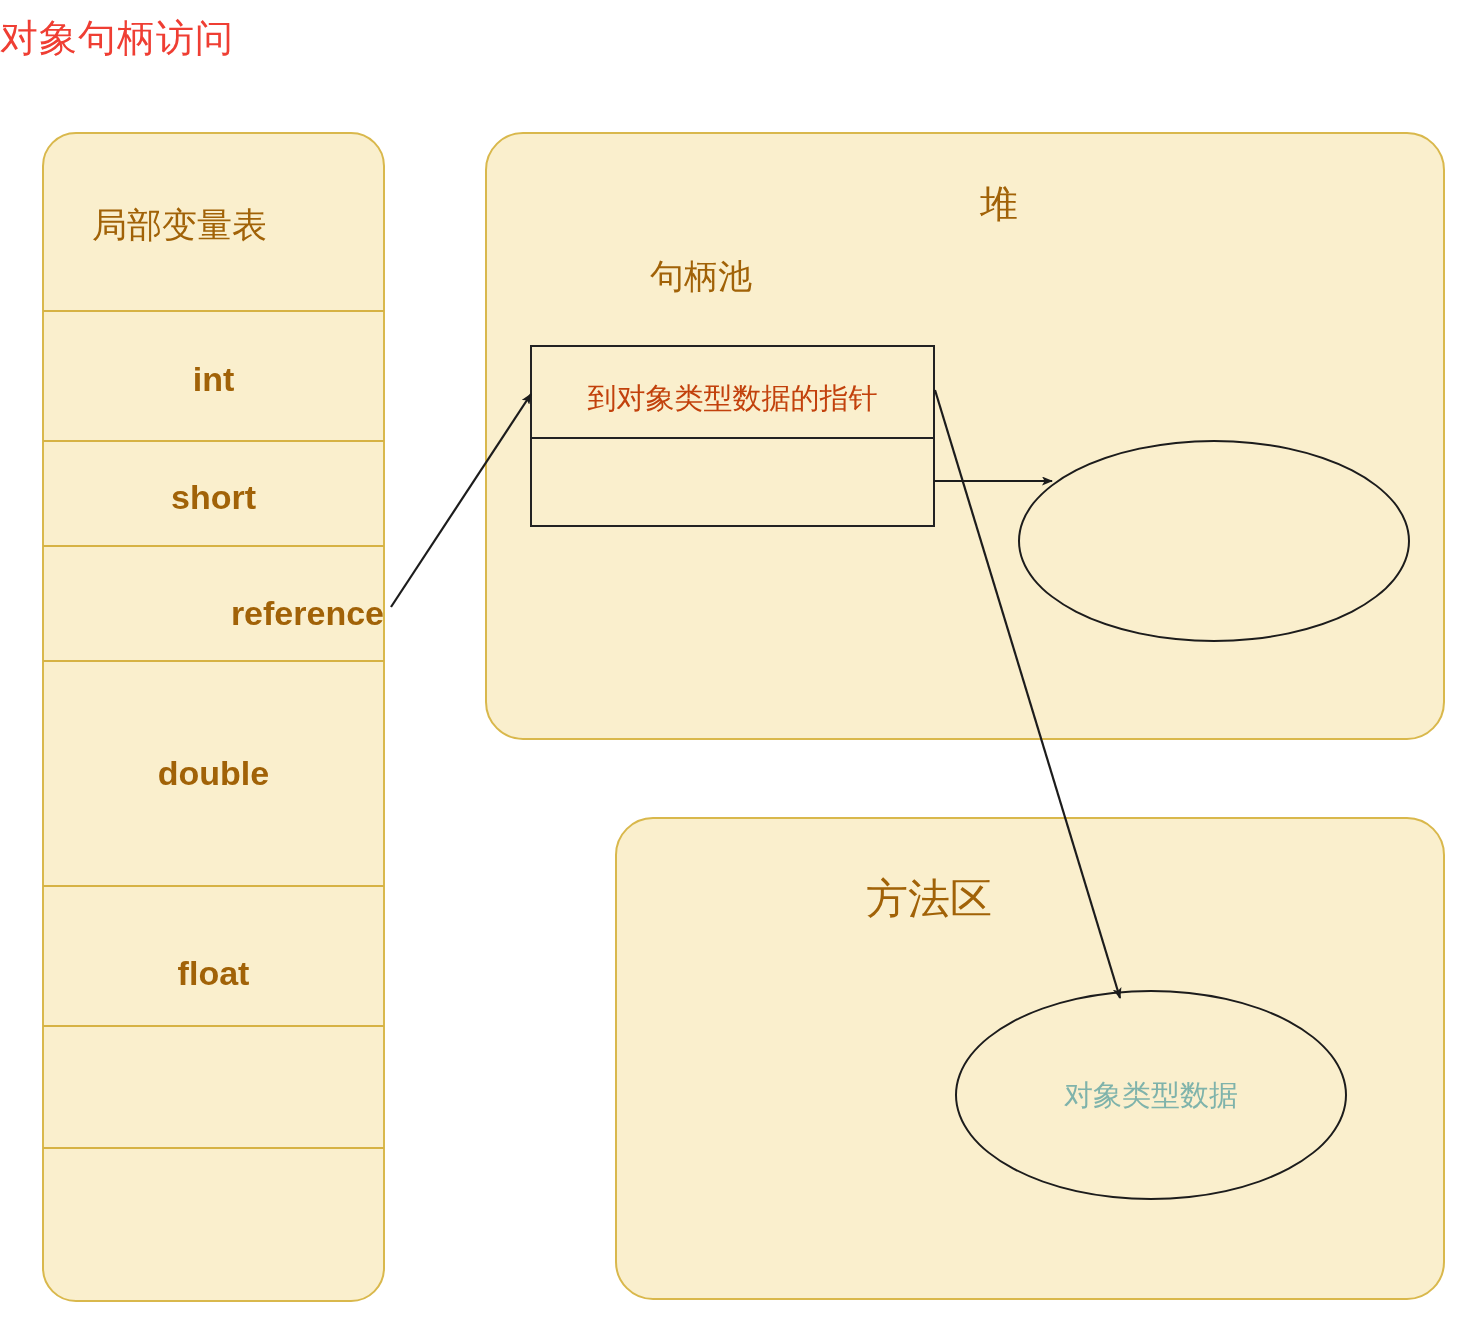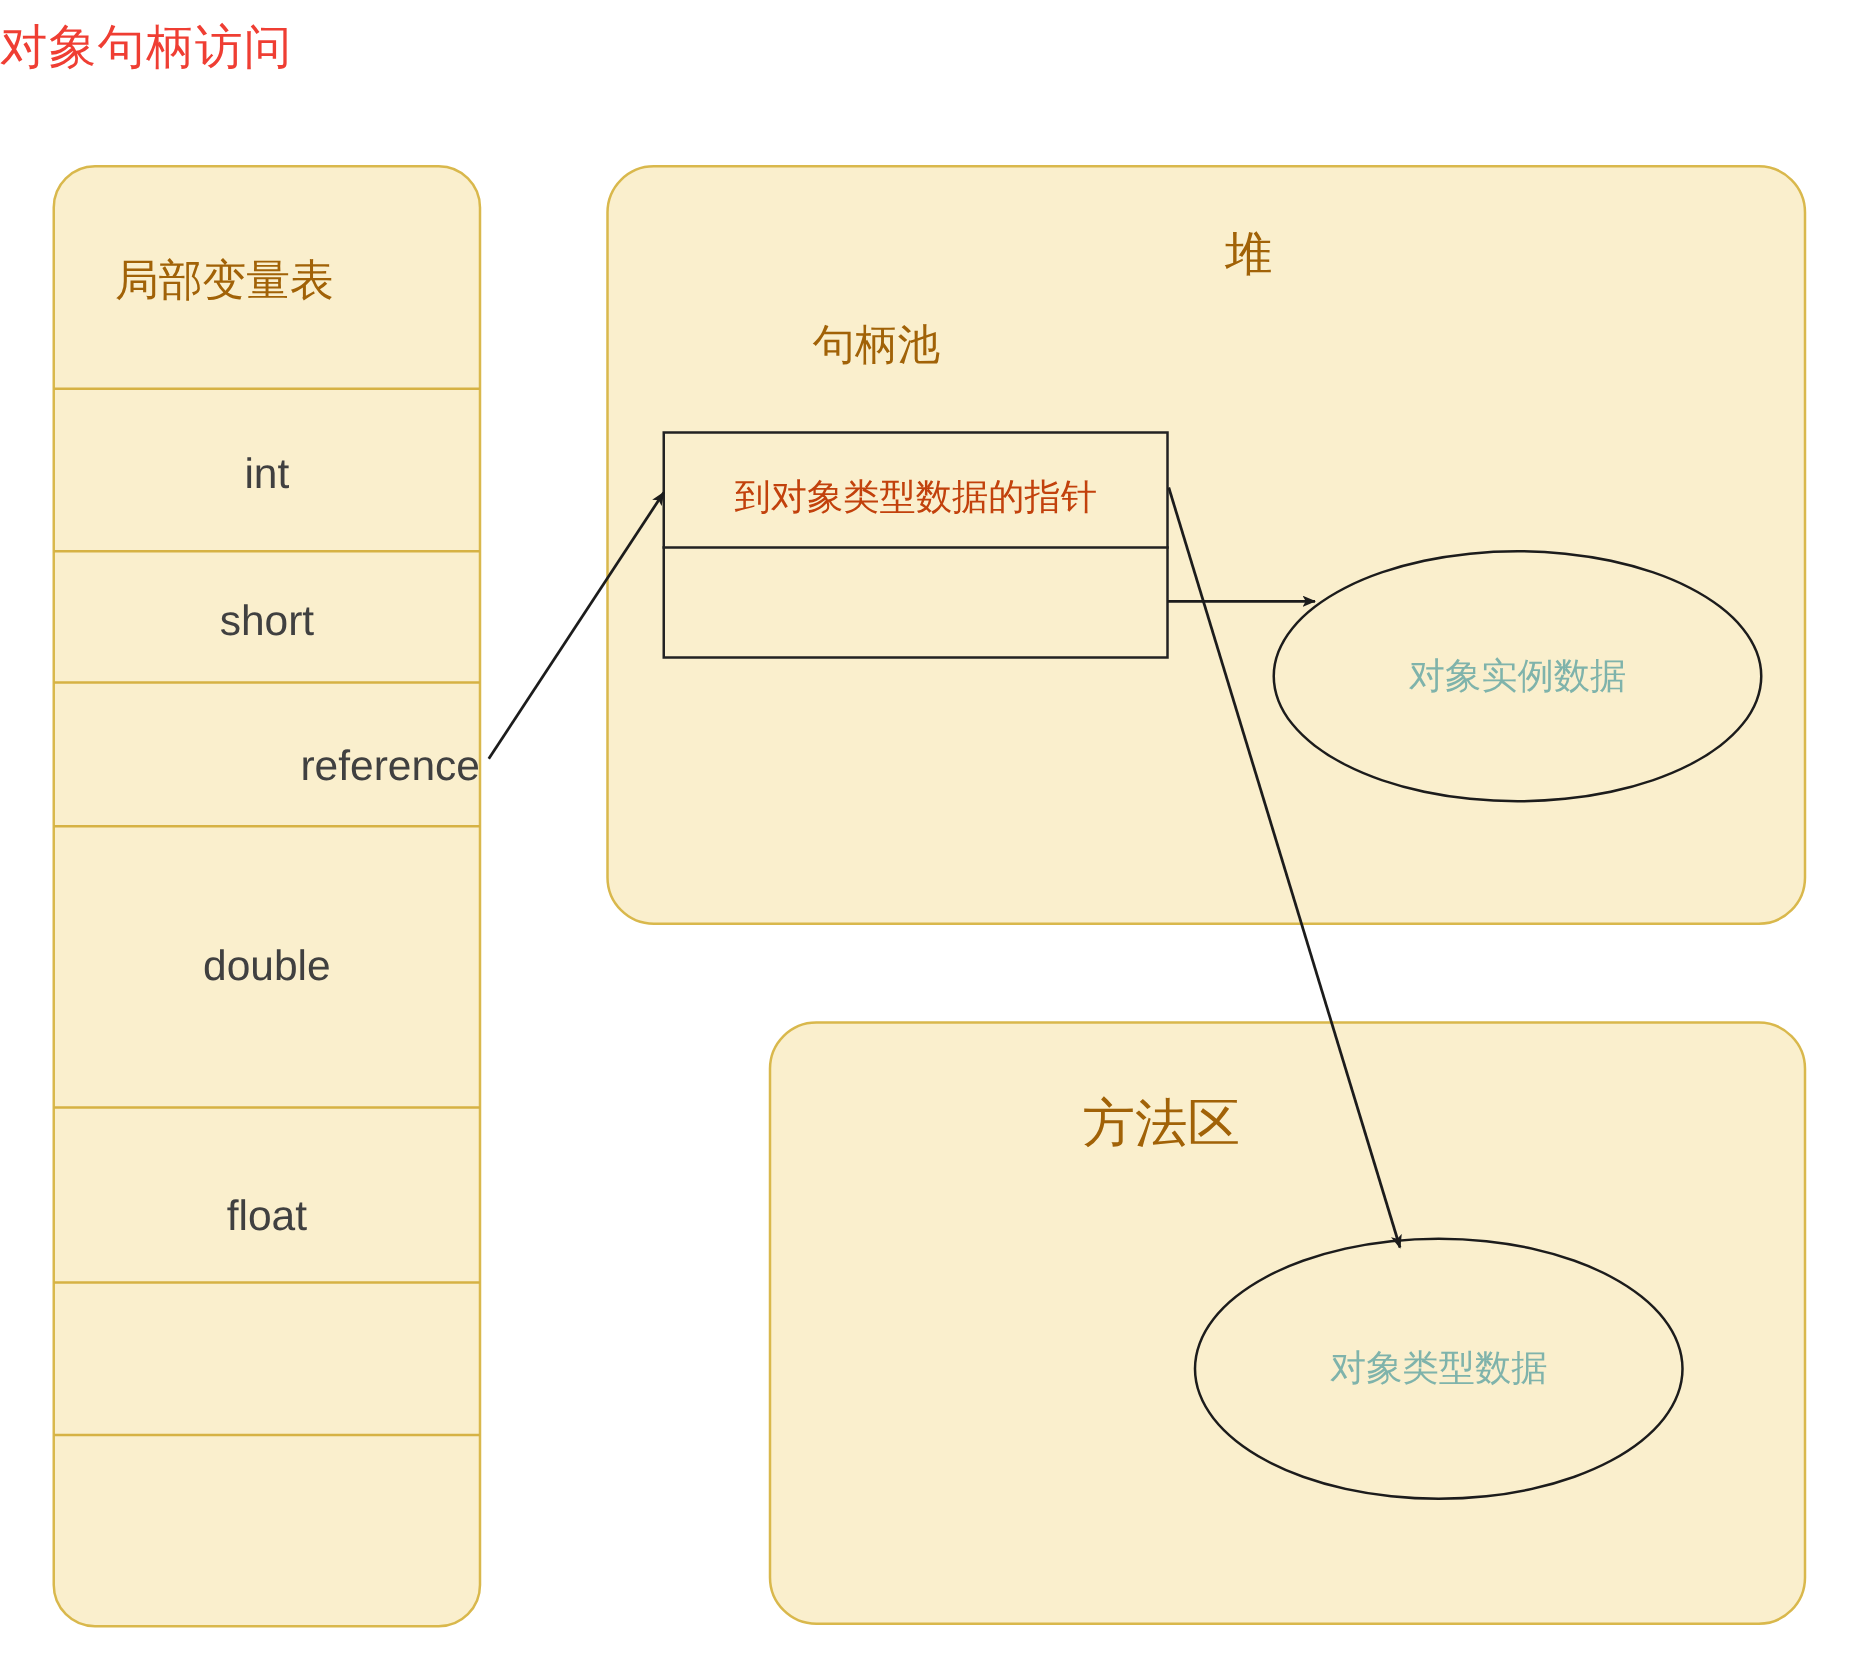--- a/index.html
+++ b/index.html
@@ -62,24 +62,25 @@
     left: 43px;
     width: 341px;
     height: 0;
     border-top: 2px solid #d6b244;
   }
   .slot-text {
     position: absolute;
     left: 43px;
     width: 341px;
     text-align: center;
-    color: #404040;
+    color: #a16207;
     font-size: 34px;
     line-height: 1;
     white-space: nowrap;
+    font-weight: bold;
   }
 
   
   #handle-box {
     position: absolute;
     left: 530px;
     top: 345px;
     width: 405px;
     height: 182px;
     box-sizing: border-box;
@@ -166,21 +167,20 @@
 
   <div class="region" id="heap-region"></div>
   <div class="region-label" id="heap-label">堆</div>
   <div class="region-label" id="pool-label">句柄池</div>
 
   <div id="handle-box"></div>
   <div id="handle-divider"></div>
   <div class="handle-text" id="handle-text-type">到对象类型数据的指针</div>
 
   <div class="data-ellipse" id="instance-ellipse"></div>
-  <div class="ellipse-text" id="instance-text">对象实例数据</div>
 
   <div class="region" id="method-region"></div>
   <div class="region-label" id="method-label">方法区</div>
 
   <div class="data-ellipse" id="type-ellipse"></div>
   <div class="ellipse-text" id="type-text">对象类型数据</div>
 
   <svg id="arrow-layer" viewBox="0 0 1480 1328">
     <defs>
       <marker id="arrowhead" markerWidth="11" markerHeight="9" refX="10" refY="4.5" orient="auto" markerUnits="userSpaceOnUse">

